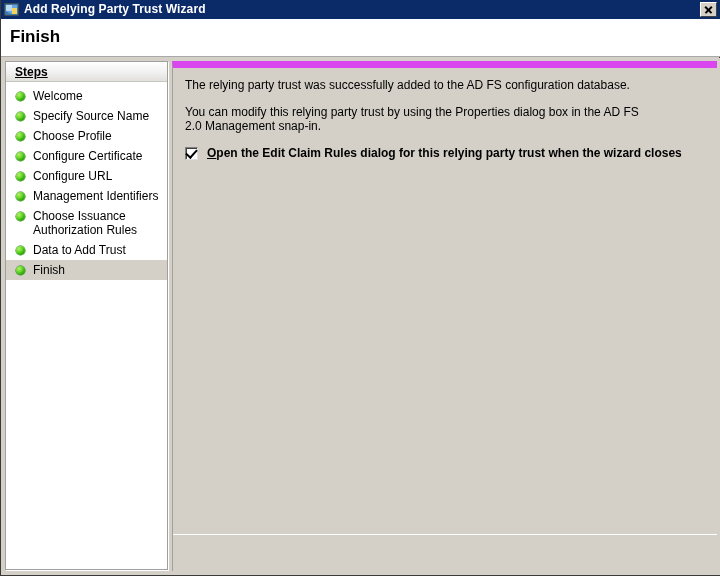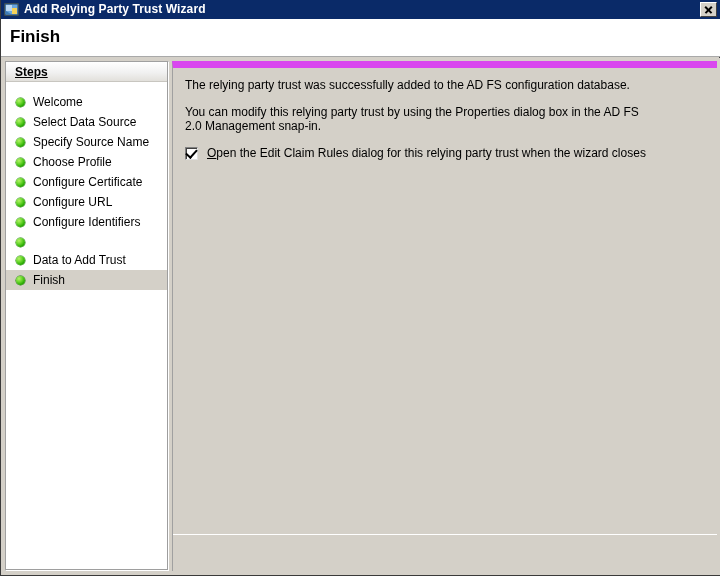--- a/index.html
+++ b/index.html
@@ -141,21 +141,21 @@
     padding-left: 9px;
     box-sizing: border-box;
     text-decoration: underline;
   }
   .steps-header span {
     font-size: 12px;
     font-weight: bold;
     color: #000000;
   }
   .steps-list {
-    padding-top: 10px;
+    padding-top: 4px;
   }
   .step {
     display: flex;
     align-items: flex-start;
     padding: 3px 4px 3px 10px;
     box-sizing: border-box;
     min-height: 17px;
     cursor: default;
   }
   .step.current {
@@ -201,20 +201,21 @@
     font-size: 12px;
     color: #000000;
     line-height: 14px;
     margin: 0 0 13px 0;
     max-width: 470px;
   }
   .checkbox-row {
     display: flex;
     align-items: flex-end;
     margin-top: 11px;
+    font-weight: bold;
   }
   .checkbox {
     flex: 0 0 13px;
     width: 13px;
     height: 13px;
     background: #ffffff;
     border: 1px solid #808080;
     border-right-color: #dfdfdf;
     border-bottom-color: #dfdfdf;
     box-shadow: inset 1px 1px 0 #404040, inset -1px -1px 0 #ffffff;
@@ -299,44 +300,41 @@
         <div class="steps-header">
           <span>Steps</span>
         </div>
         <div class="steps-list" id="steps-list">
             <div class="step">
               <span class="bullet"></span>
               <span class="step-label">Welcome</span>
             </div>
             <div class="step">
               <span class="bullet"></span>
-              <span class="step-label">Select Data Source</span>
-            </div>
-            <div class="step">
-              <span class="bullet"></span>
               <span class="step-label">Specify Source Name</span>
             </div>
             <div class="step">
               <span class="bullet"></span>
               <span class="step-label">Choose Profile</span>
             </div>
             <div class="step">
               <span class="bullet"></span>
               <span class="step-label">Configure Certificate</span>
             </div>
             <div class="step">
               <span class="bullet"></span>
               <span class="step-label">Configure URL</span>
             </div>
             <div class="step">
               <span class="bullet"></span>
-              <span class="step-label">Configure Identifiers</span>
-            </div>
-            <div class="step">
-              <span class="bullet"></span>
+              <span class="step-label">Management Identifiers</span>
+            </div>
+            <div class="step">
+              <span class="bullet"></span>
+              <span class="step-label">Choose Issuance Authorization Rules</span>
             </div>
             <div class="step">
               <span class="bullet"></span>
               <span class="step-label">Data to Add Trust</span>
             </div>
             <div class="step current">
               <span class="bullet"></span>
               <span class="step-label">Finish</span>
             </div>
           </div>

